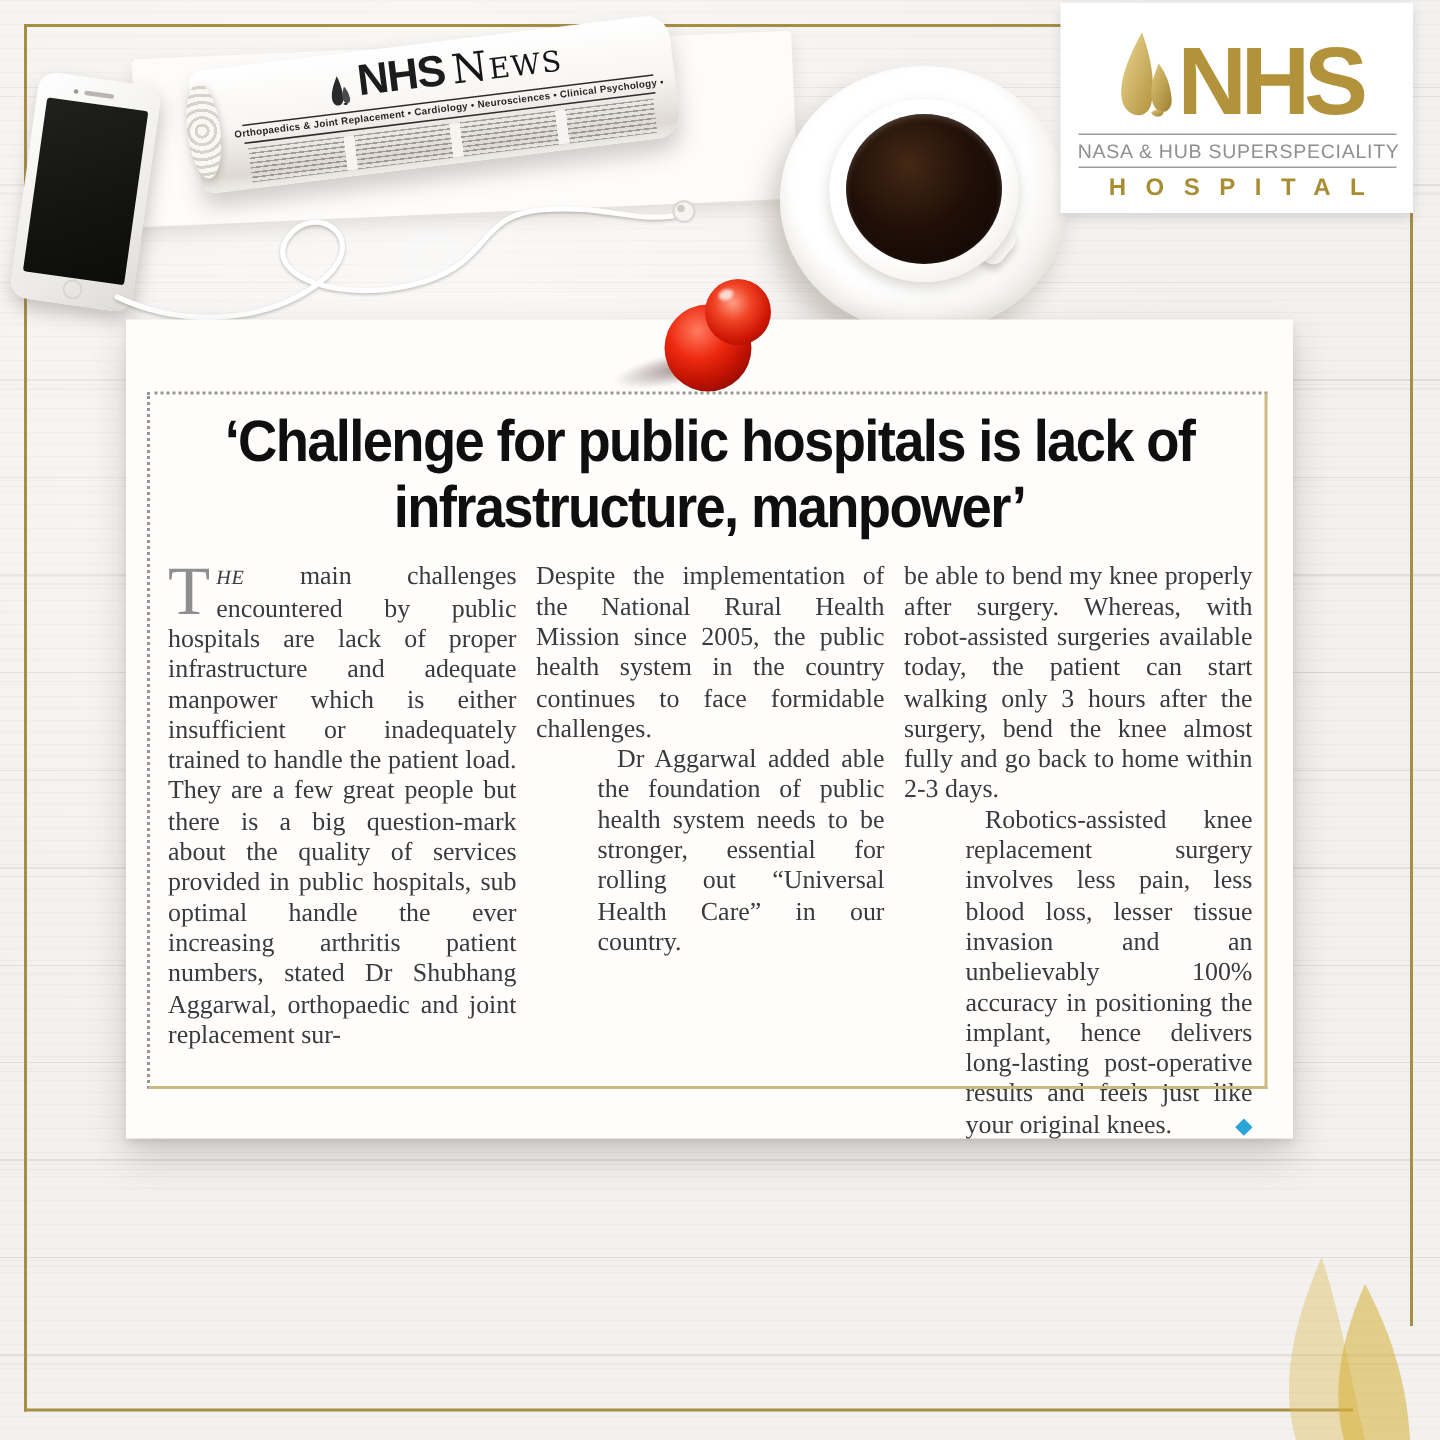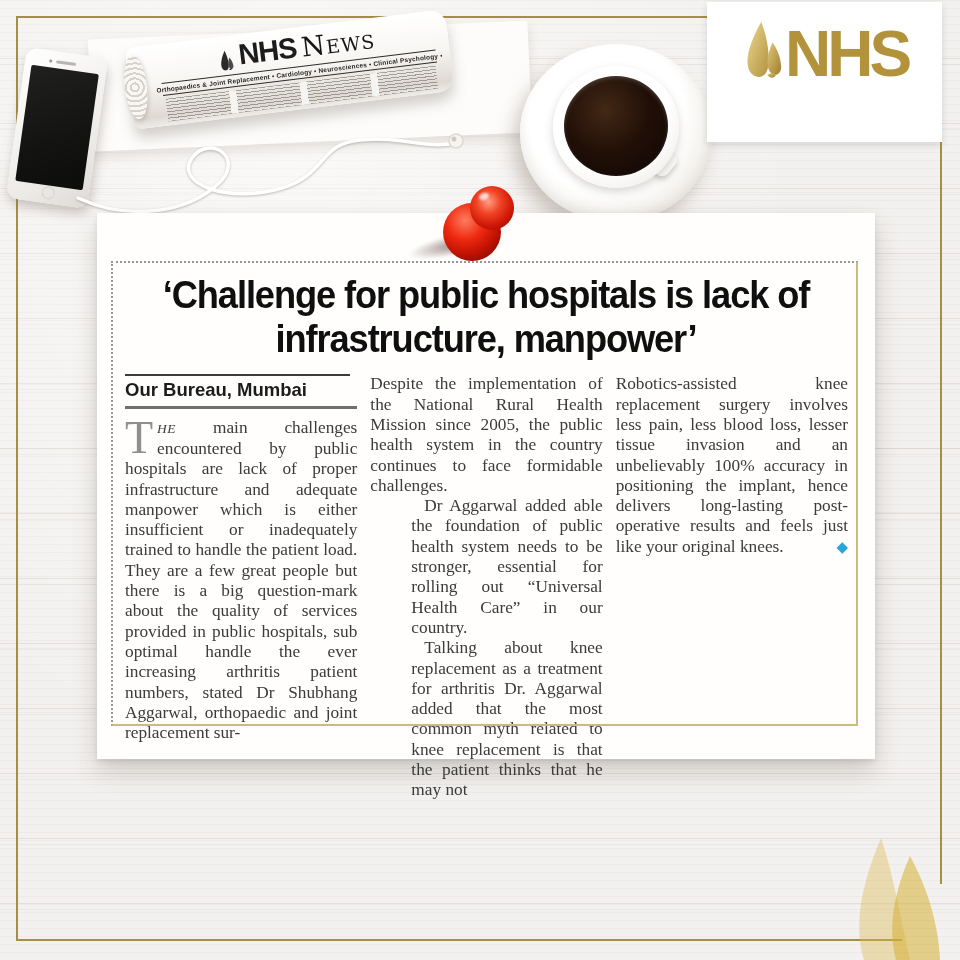--- a/index.html
+++ b/index.html
@@ -69,21 +69,21 @@
   .logo-top{display:flex;align-items:flex-end;justify-content:center;height:72px;margin-top:8px;}
   .logo-nhs{font-weight:bold;font-size:64px;line-height:0.88;letter-spacing:-4px;color:#b2933c;
     text-shadow:0 1px 0 rgba(255,255,255,0.4);}
   .logo-sub{width:212px;margin:7px auto 0;border-top:1px solid #9d9d9d;border-bottom:1px solid #9d9d9d;
     padding:3px 0;font-size:13px;color:#8f8f8f;letter-spacing:0.5px;text-align:center;white-space:nowrap;}
   .logo-word{margin-top:5px;text-align:center;font-size:16px;font-weight:bold;color:#a98d34;
     letter-spacing:13px;padding-left:13px;white-space:nowrap;}
   
   .corner-flames{position:absolute;right:12px;bottom:0;z-index:4;}
   
-  .card{position:absolute;left:97px;top:213px;width:778px;height:546px;background:#fffefd;z-index:10;
+  .card{position:absolute;left:84px;top:213px;width:778px;height:546px;background:#fffefd;z-index:10;
     box-shadow:0 12px 24px rgba(60,50,40,0.20), 0 3px 6px rgba(60,50,40,0.10);}
   .article-frame{position:absolute;left:14px;top:48px;right:17px;bottom:33px;pointer-events:none;
     border-top:2px dotted #969696;border-left:2px dotted #969696;
     border-right:2px solid #ccba7e;border-bottom:2px solid #ccba7e;}
   .headline{margin:60px 30px 0;text-align:center;font-weight:bold;font-size:39px;line-height:1.12;
     letter-spacing:-1.2px;color:#0f0f0f;transform:scaleX(0.93);font-family:"Liberation Sans",sans-serif;}
   .columns{display:flex;gap:13px;margin:14px 27px 0 28px;}
   .col{flex:1;min-width:0;font-family:"Liberation Serif",serif;font-size:17.3px;line-height:20.3px;
     color:#3b3b3b;text-align:justify;}
   .col p{margin:0;}
@@ -171,41 +171,42 @@
             <stop offset="0" stop-color="#ecd694"></stop>
               <stop offset="1" stop-color="#b2933c"></stop>
           </linearGradient>
         </defs>
         <path d="M23,2 C12,22 4,42 8,56 C12,68 26,70 30,58 C34,44 30,20 23,2 Z" fill="url(#gold2)"></path>
         <path d="M36,26 C30,40 28,52 33,60 C38,67 47,63 46,53 C45,41 41,33 36,26 Z" fill="url(#gold1)"></path>
         <path d="M30,64 C33,61 38,61 40,64 C38,68 33,68 30,64 Z" fill="url(#gold1)"></path>
       </svg>
       <span class="logo-nhs">NHS</span>
     </div>
+    <div class="logo-sub">NASA &amp; HUB SUPERSPECIALITY</div>
+    <div class="logo-word">HOSPITAL</div>
   </div>
 
   <svg class="corner-flames" width="104" height="126" viewBox="0 0 104 126">
     <path d="M37,4 C21,42 8,86 20,126 L66,126 C57,88 50,42 37,4 Z" fill="rgba(219,186,80,0.40)"></path>
     <path d="M66,22 C51,56 43,92 52,126 L96,126 C94,86 82,52 66,22 Z" fill="rgba(212,174,52,0.55)"></path>
   </svg>
 
   <div class="card">
     <div class="article-frame"></div>
     <h1 class="headline">‘Challenge for public hospitals is lack of infrastructure, manpower’</h1>
     <div class="columns">
       <div class="col">
-        <div class="byline">Our Bureau, Mumbai</div>
         <p><span class="dropcap">T</span><span class="leadcaps">HE</span><span> main challenges encountered by public hospitals are lack of proper infrastructure and adequate manpower which is either insufficient or inadequately trained to handle the patient load. They are a few great people but there is a big question-mark about the quality of services provided in public hospitals, sub optimal handle the ever increasing arthritis patient numbers, stated Dr Shubhang Aggarwal, orthopaedic and joint replacement sur-</span></p>
       </div>
       <div class="col">
         <p>Despite the implementation of the National Rural Health Mission since 2005, the public health system in the country continues to face formidable challenges.</p>
         <p>Dr Aggarwal added able the foundation of public health system needs to be stronger, essential for rolling out “Universal Health Care” in our country.</p>
-        <p>Talking about knee replacement as a treatment for arthritis Dr. Aggarwal added that the most common myth related to knee replacement is that the patient thinks that he may not</p>
       </div>
       <div class="col">
+        <p>be able to bend my knee properly after surgery. Whereas, with robot-assisted surgeries available today, the patient can start walking only 3 hours after the surgery, bend the knee almost fully and go back to home within 2-3 days.</p>
         <p><span>Robotics-assisted knee replacement surgery involves less pain, less blood loss, lesser tissue invasion and an unbelievably 100% accuracy in positioning the implant, hence delivers long-lasting post-operative results and feels just like your original knees.</span><span class="endmark">◆</span></p>
       </div>
     </div>
   </div>
 
   <div class="pin">
     <div class="pin-shadow"></div>
     <div class="pin-base"></div>
     <div class="pin-head"></div>
     <div class="pin-gleam"></div>

